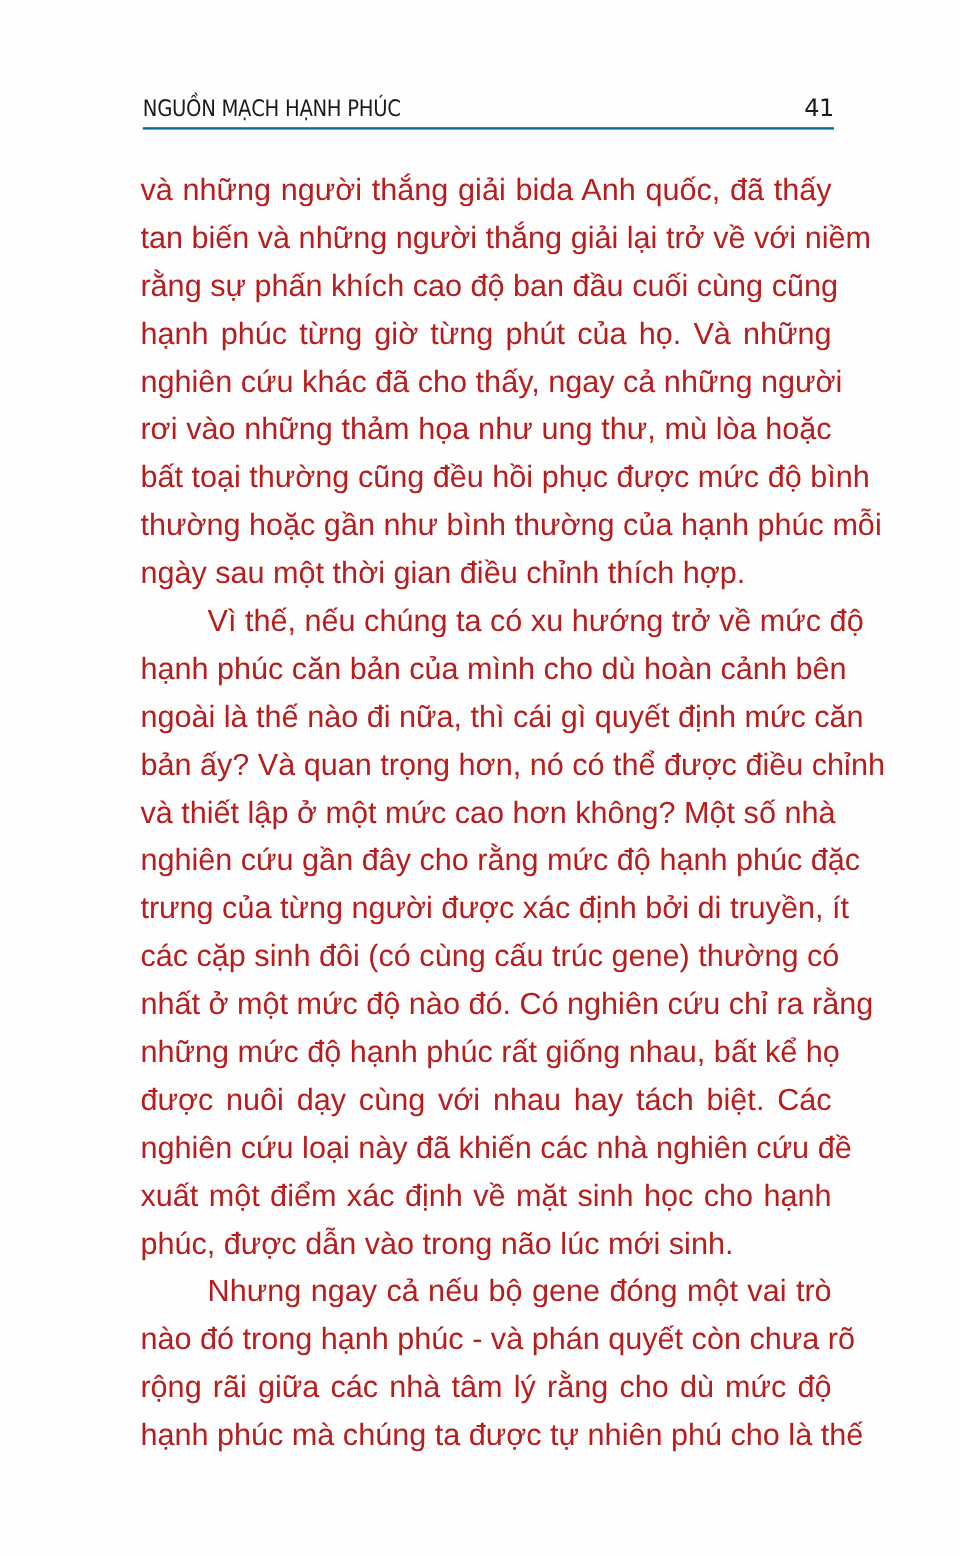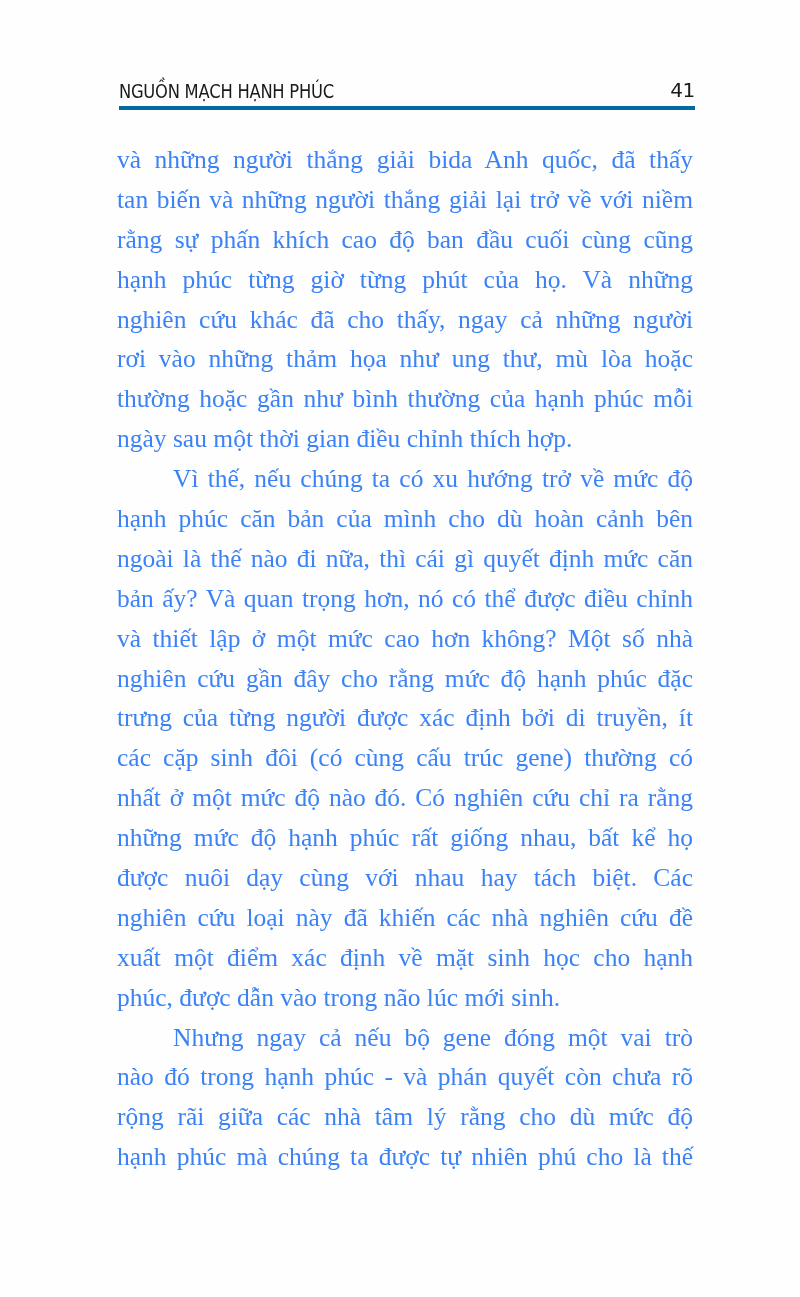--- a/index.html
+++ b/index.html
@@ -19,21 +19,21 @@
       left: 0; top: 0;
       width: 800px; height: 1297px;
       background: #fefefe;
     }
     .running-header {
       position: absolute;
       left: 119px;
       top: 78px;
       width: 576px;
       height: 28px;
-      border-bottom: 4px solid #0369a1;
+      border-bottom: 2px solid #0369a1;
       font-family: "DejaVu Sans", sans-serif;
       font-size: 19px;
       letter-spacing: -0.3px;
       color: #1a1a1a;
     }
     .running-header .title {
       position: absolute;
       left: 0;
       bottom: 4px;
       transform: scaleX(0.86);
@@ -44,24 +44,24 @@
       position: absolute;
       right: 0;
       bottom: 4px;
       font-size: 20px;
     }
     .body-text {
       position: absolute;
       left: 117px;
       top: 140px;
       width: 576px;
-      font-family: Liberation Serif, serif;
+      font-family: Liberation Sans, sans-serif;
       font-size: 25.5px;
       line-height: 39.9px;
-      color: #3b82f6;
+      color: #b91c1c;
     }
     .line {
       display: block;
       white-space: nowrap;
       text-align: justify;
       text-align-last: justify;
       height: 39.9px;
     }
     .line.last {
       text-align-last: left;
@@ -82,20 +82,21 @@
 
   <div class="body-text">
 
     <div>
       <span class="line">và những người thắng giải bida Anh quốc, đã thấy</span>
       <span class="line">tan biến và những người thắng giải lại trở về với niềm</span>
       <span class="line">rằng sự phấn khích cao độ ban đầu cuối cùng cũng</span>
       <span class="line">hạnh phúc từng giờ từng phút của họ. Và những</span>
       <span class="line">nghiên cứu khác đã cho thấy, ngay cả những người</span>
       <span class="line">rơi vào những thảm họa như ung thư, mù lòa hoặc</span>
+      <span class="line">bất toại thường cũng đều hồi phục được mức độ bình</span>
       <span class="line">thường hoặc gần như bình thường của hạnh phúc mỗi</span>
       <span class="line last">ngày sau một thời gian điều chỉnh thích hợp.</span>
     </div>
 
     <div>
       <span class="line indent">Vì thế, nếu chúng ta có xu hướng trở về mức độ</span>
       <span class="line">hạnh phúc căn bản của mình cho dù hoàn cảnh bên</span>
       <span class="line">ngoài là thế nào đi nữa, thì cái gì quyết định mức căn</span>
       <span class="line">bản ấy? Và quan trọng hơn, nó có thể được điều chỉnh</span>
       <span class="line">và thiết lập ở một mức cao hơn không? Một số nhà</span>

